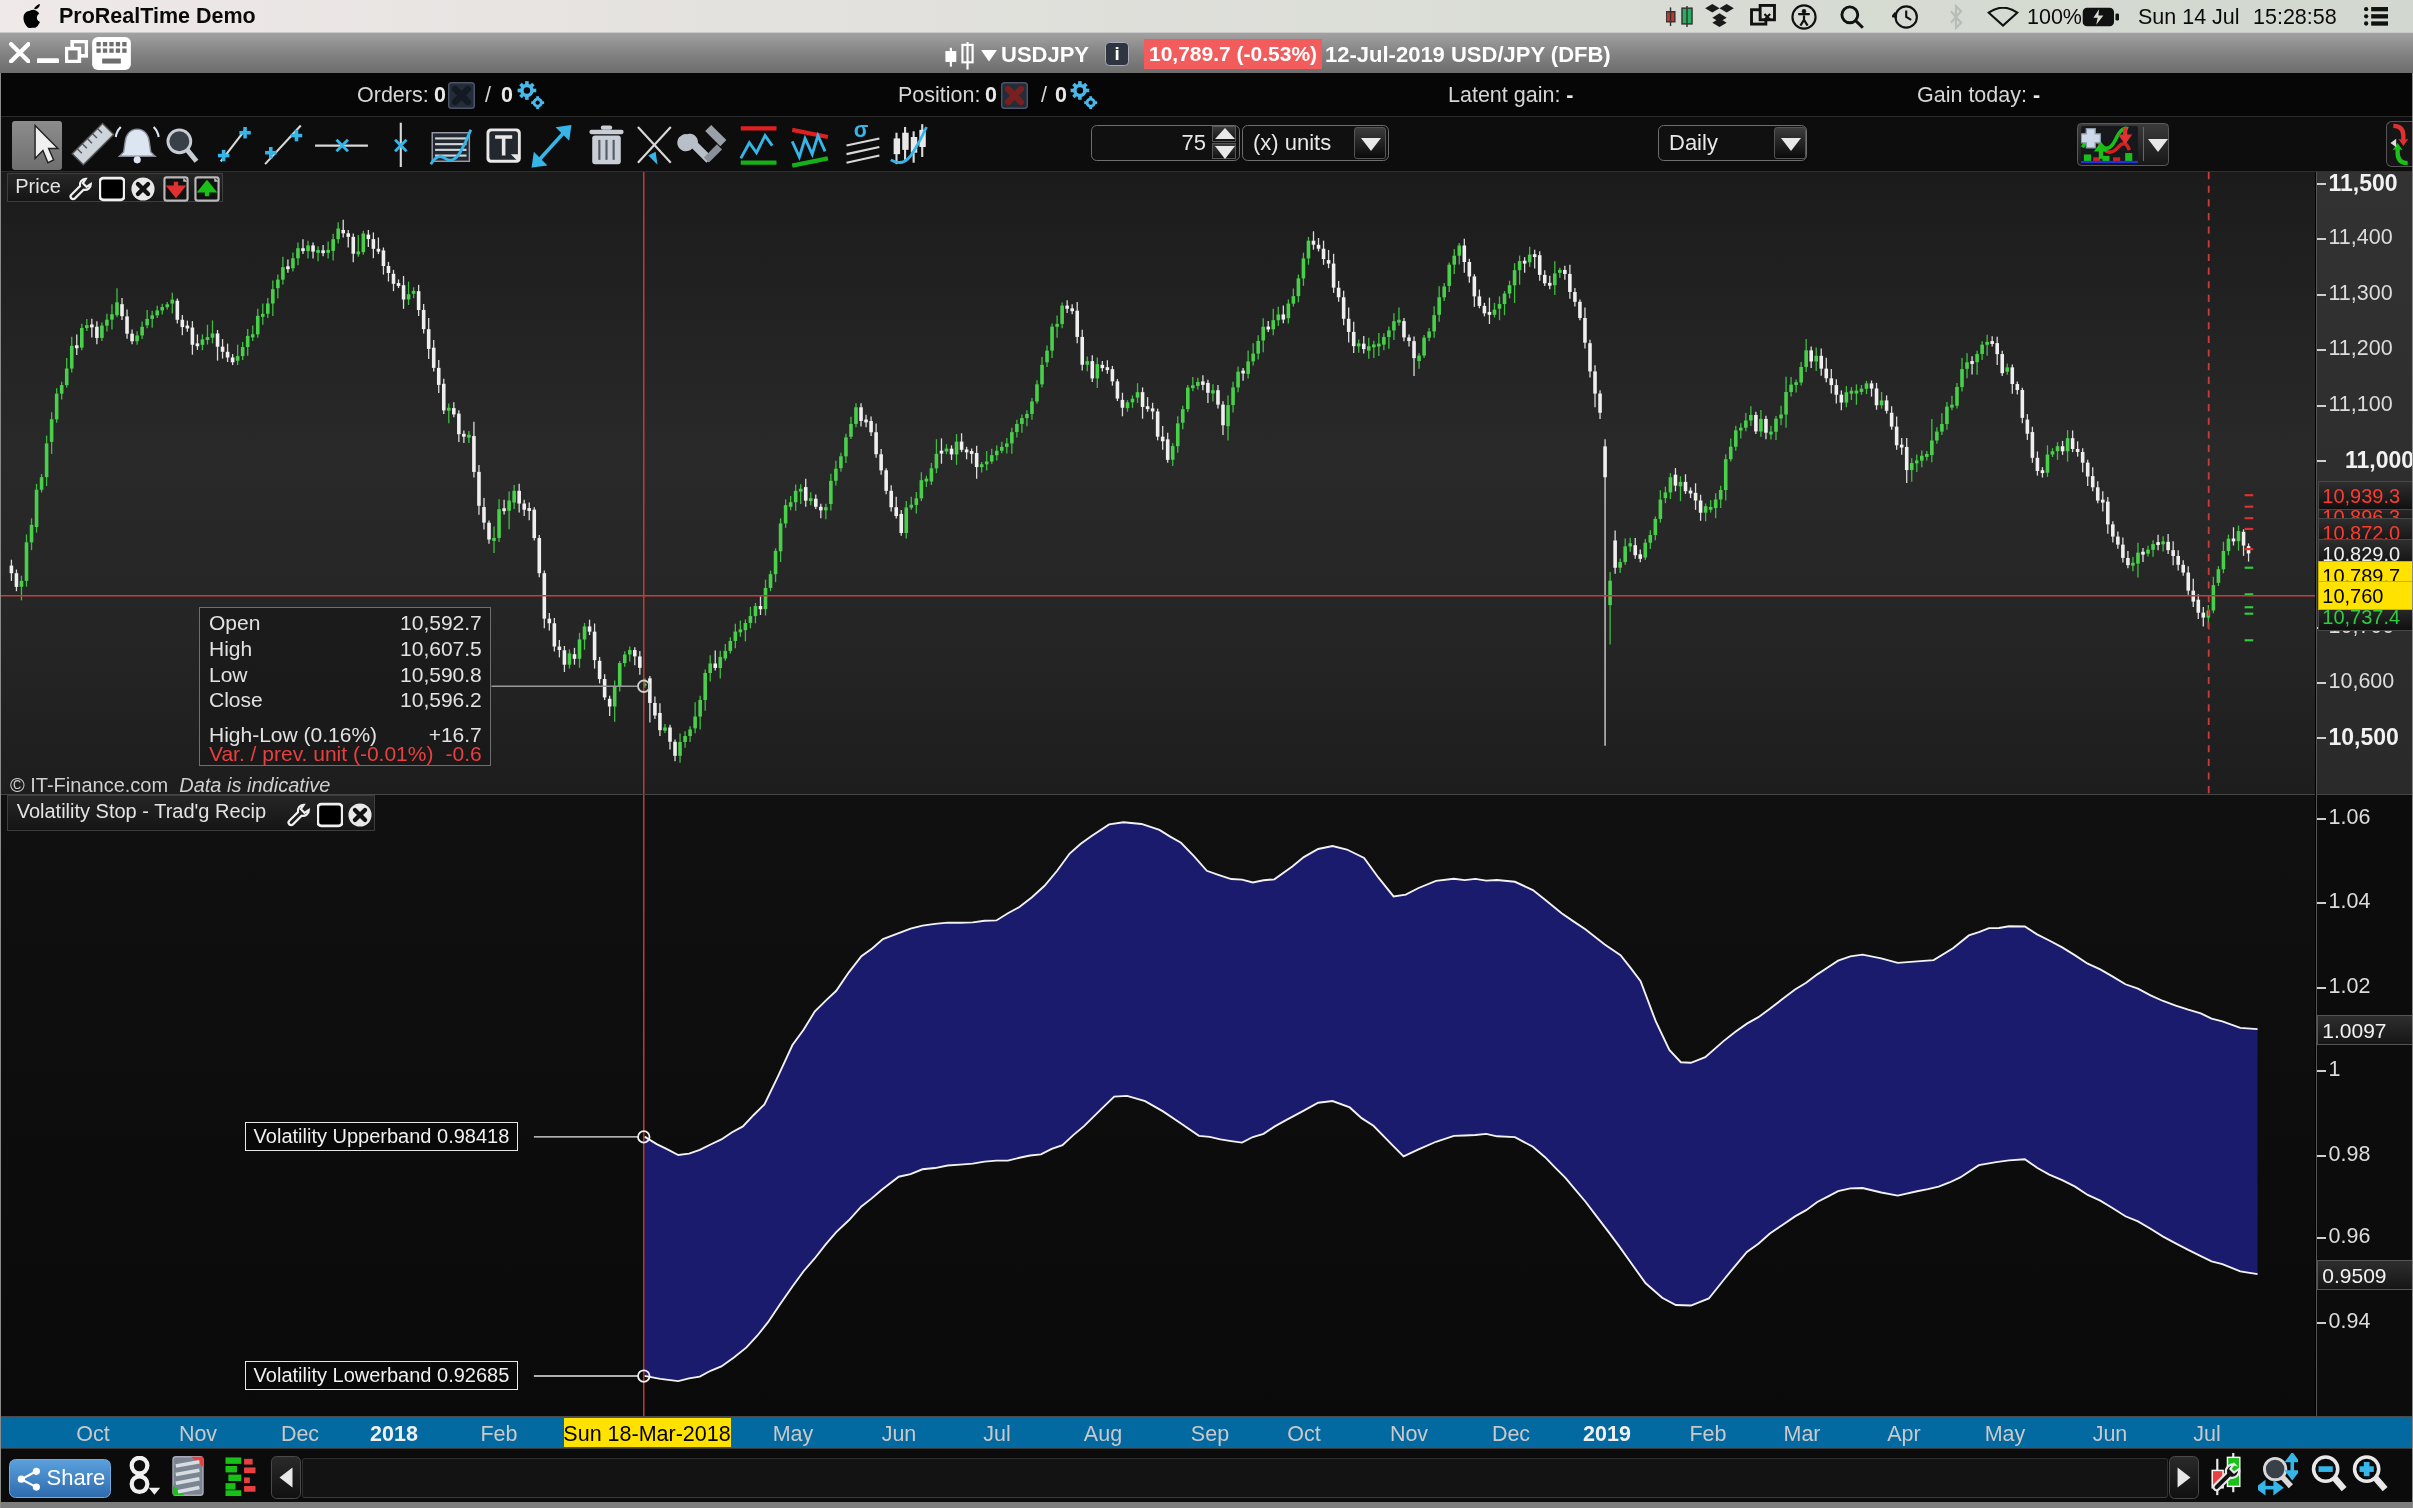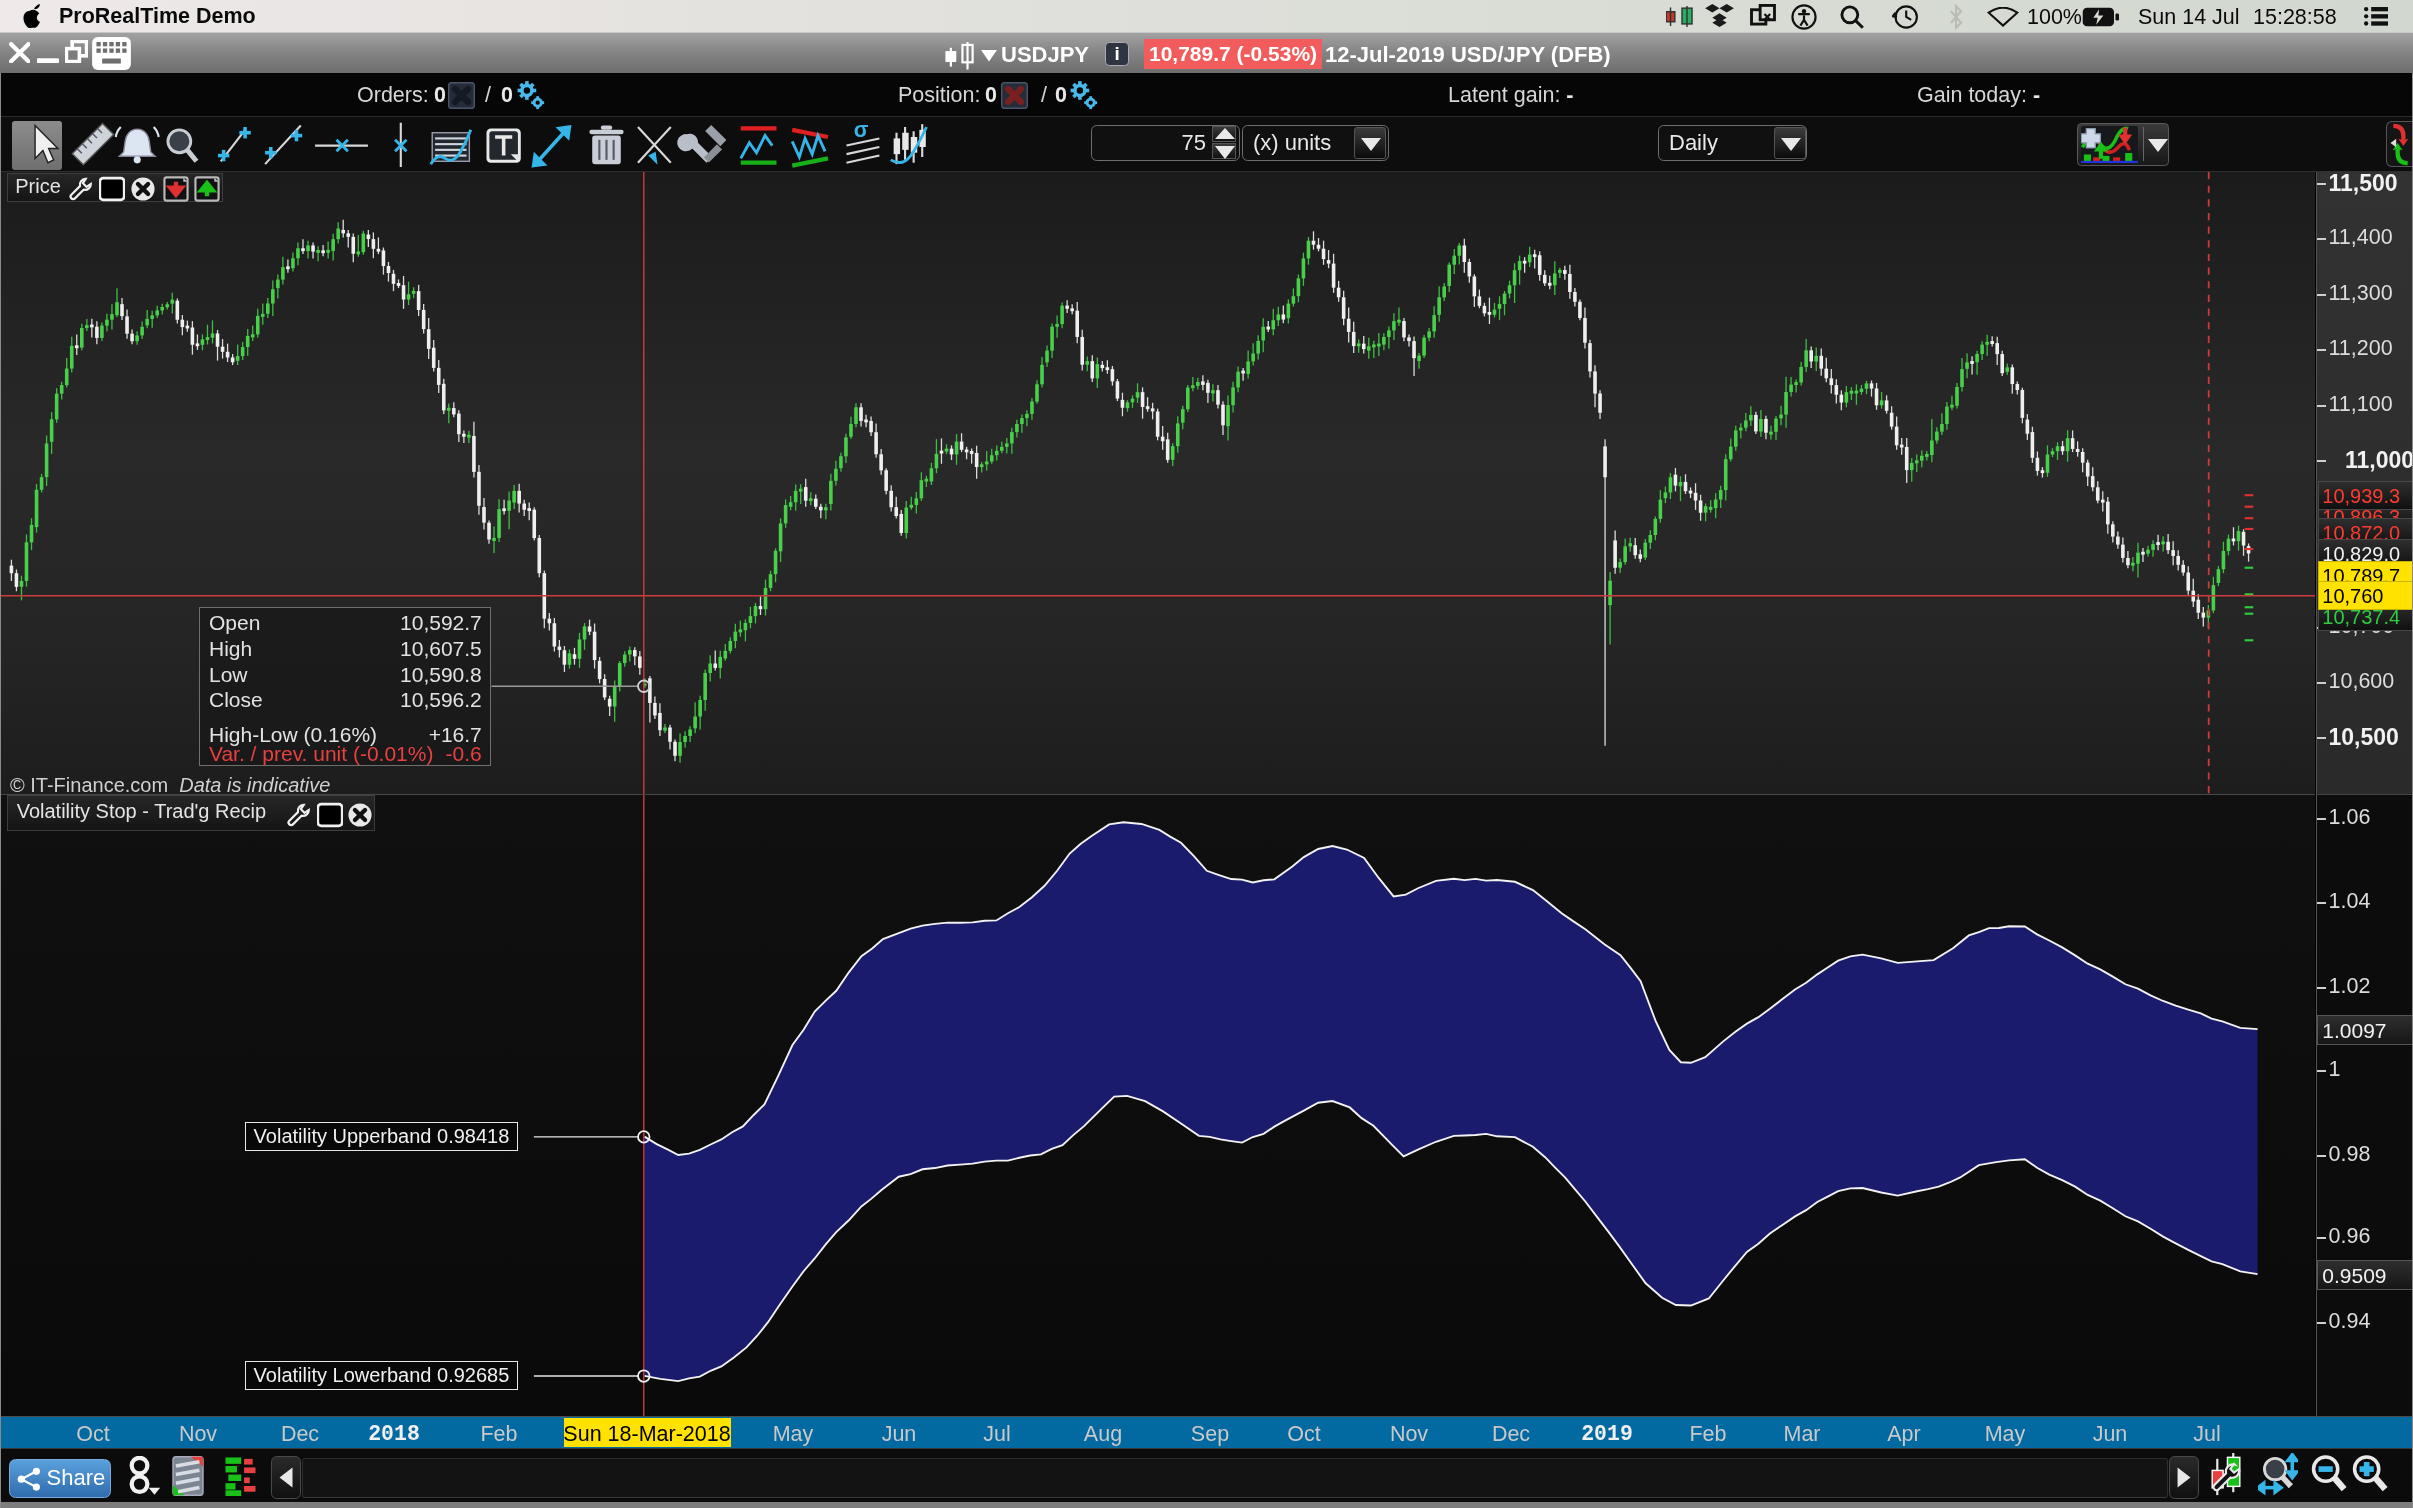--- a/index.html
+++ b/index.html
@@ -61,21 +61,21 @@
 #lowpane { left:1.4px; top:794px; width:2314px; height:622px;
   background:linear-gradient(#101010,#0a0a0a); border-top:1.4px solid #454545; }
 #laxis { left:2316px; top:794px; width:98px; height:622px; background:#0c0c0c;
   border-left:1.4px solid #555; border-top:1.4px solid #454545;}
 .vlabel { position:absolute; height:29px; background:#080808; border:1.4px solid #e8e8e8;
   color:#f0f0f0; font-size:20px; line-height:26px; padding:0 7.2px; white-space:nowrap; }
 
 #xaxis { left:0; top:1416px; width:2413px; height:32px; background:#0369a1;
   border-top:1.4px solid #4a4a4a; color:#c9c9c9; font-size:21.5px; }
 #xaxis .m { position:absolute; top:5px; transform:translateX(-50%); }
-#xaxis .yb { font-weight:bold; color:#f0f0f0;font-family:Liberation Mono, monospace; }
+#xaxis .yb { font-weight:bold; color:#f0f0f0; }
 
 #botbar { left:0; top:1448px; width:2413px; height:54px; background:#0b0b0b;
   border-top:0.7px solid #383838; }
 #share { position:absolute; left:8.6px; top:10px; width:102px; height:39px;
   background:linear-gradient(#5ba0dd,#2e6cad); border:0.7px solid #77aadd; border-radius:6.5px;
   color:#fff; font-size:22px; }
 #sbtrack { position:absolute; left:302px; top:9.3px; width:1866px; height:40px;
   background:#131313; border:0.7px solid #2e2e2e; border-bottom-color:#3a3a3a; border-radius:2.9px;}
 .sbtn { position:absolute; top:7.2px; width:30px; height:43px; background:linear-gradient(#2a2a2a,#101010);
   border:1.4px solid #4a4a4a; border-radius:5.7px; }

